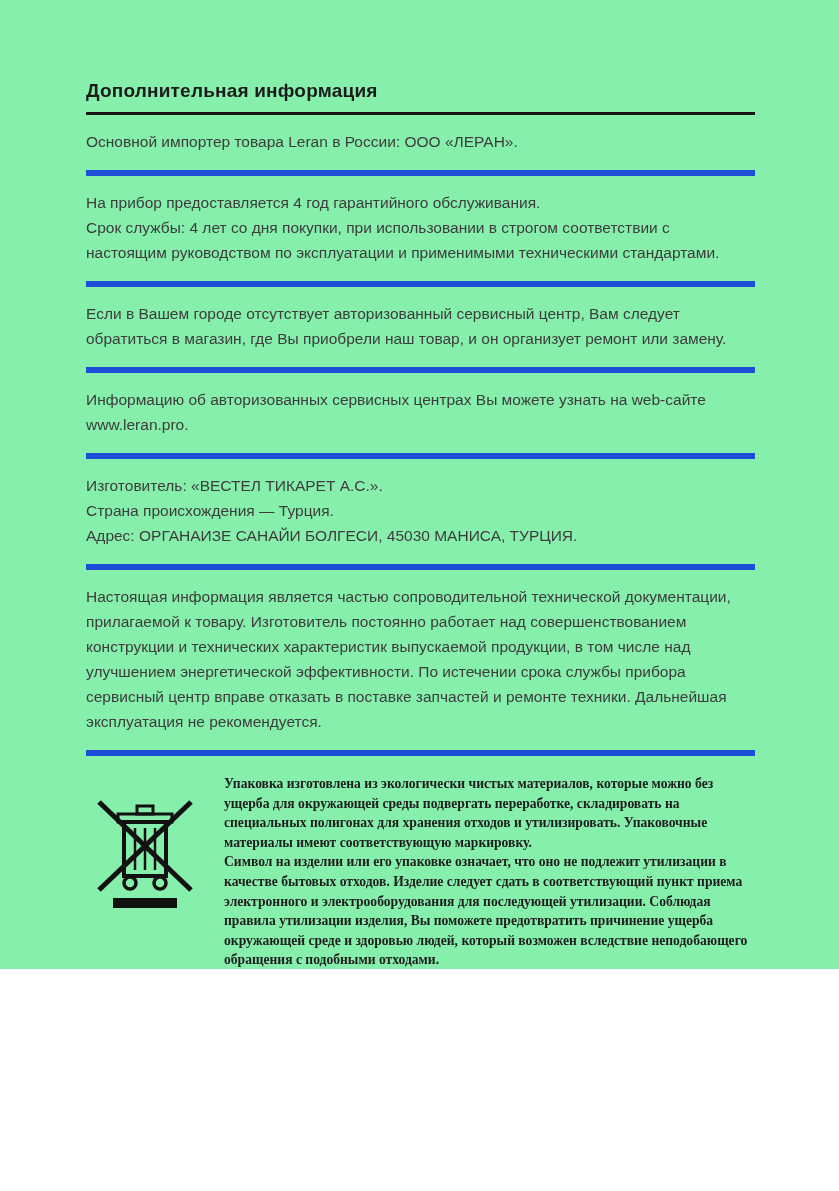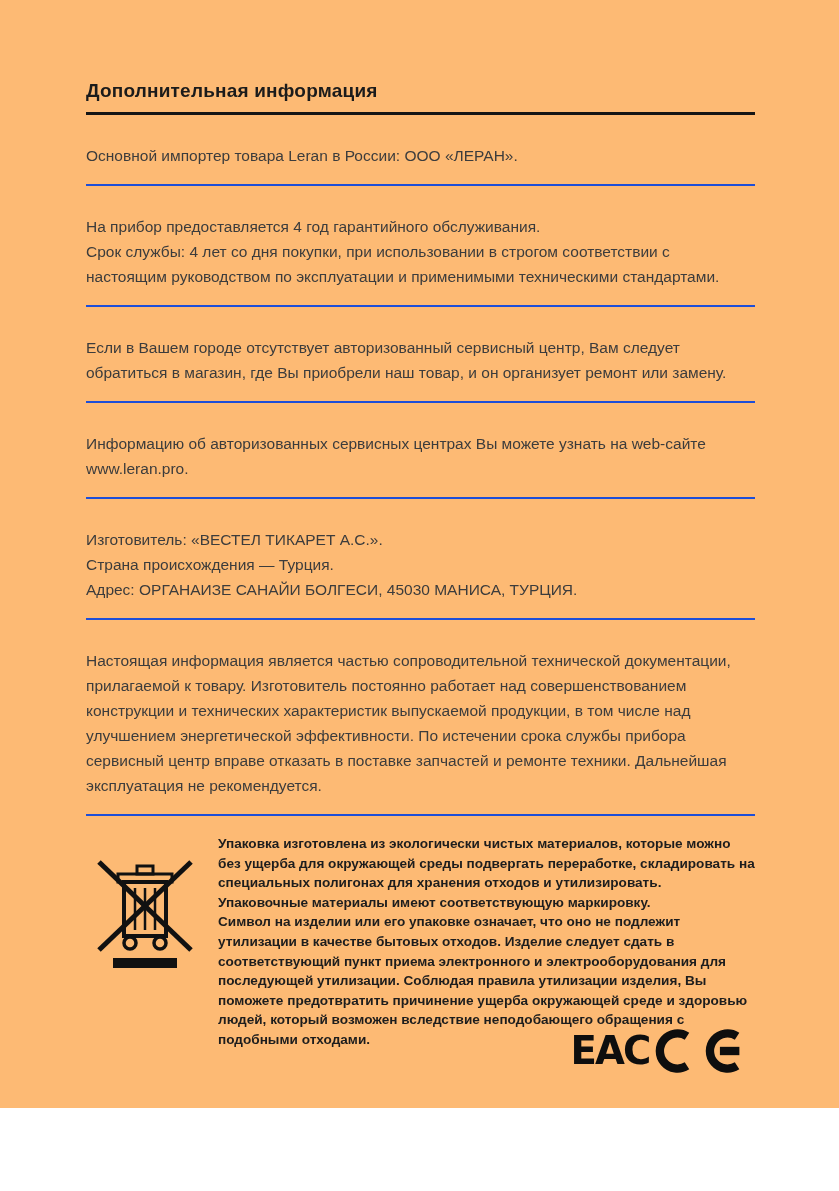--- a/index.html
+++ b/index.html
@@ -1,44 +1,45 @@
 <!DOCTYPE html>
 <html><head>
 <meta charset="utf-8">
 <style>
   * { margin:0; padding:0; box-sizing:border-box; }
   html, body { background:#ffffff; }
   body { font-family:"Liberation Sans", sans-serif; }
   .page {
     position:relative;
-    width:839px; height:1108px;
-    background:#fdba74;
+    width:839px; height:969px;
+    background:#86efac;
     color:#3c3c3c;
     padding:80px 84px 0 86px;
     overflow:hidden;
   }
   .doc-title {
     font-size:19px;
     font-weight:bold;
     color:#1b1b1b;
     letter-spacing:.2px;
     padding-bottom:10px;
     border-bottom:3px solid #151515;
   }
   .section {
-    padding:28px 0 16px;
-    border-bottom:2px solid #1d4ed8;
+    padding:14px 0 16px;
+    border-bottom:6px solid #1d4ed8;
     font-size:15.5px;
     line-height:25px;
   }
   .section p { margin:0; }
   .recycle {
     display:flex;
-    gap:14px;
+    gap:20px;
     padding-top:18px;
+    font-family:Liberation Serif, serif;
   }
   .recycle-figure {
     flex:0 0 118px;
     display:flex;
     justify-content:center;
     align-items:flex-start;
     padding-top:16px;
   }
   .recycle-text {
     font-size:13.6px;

